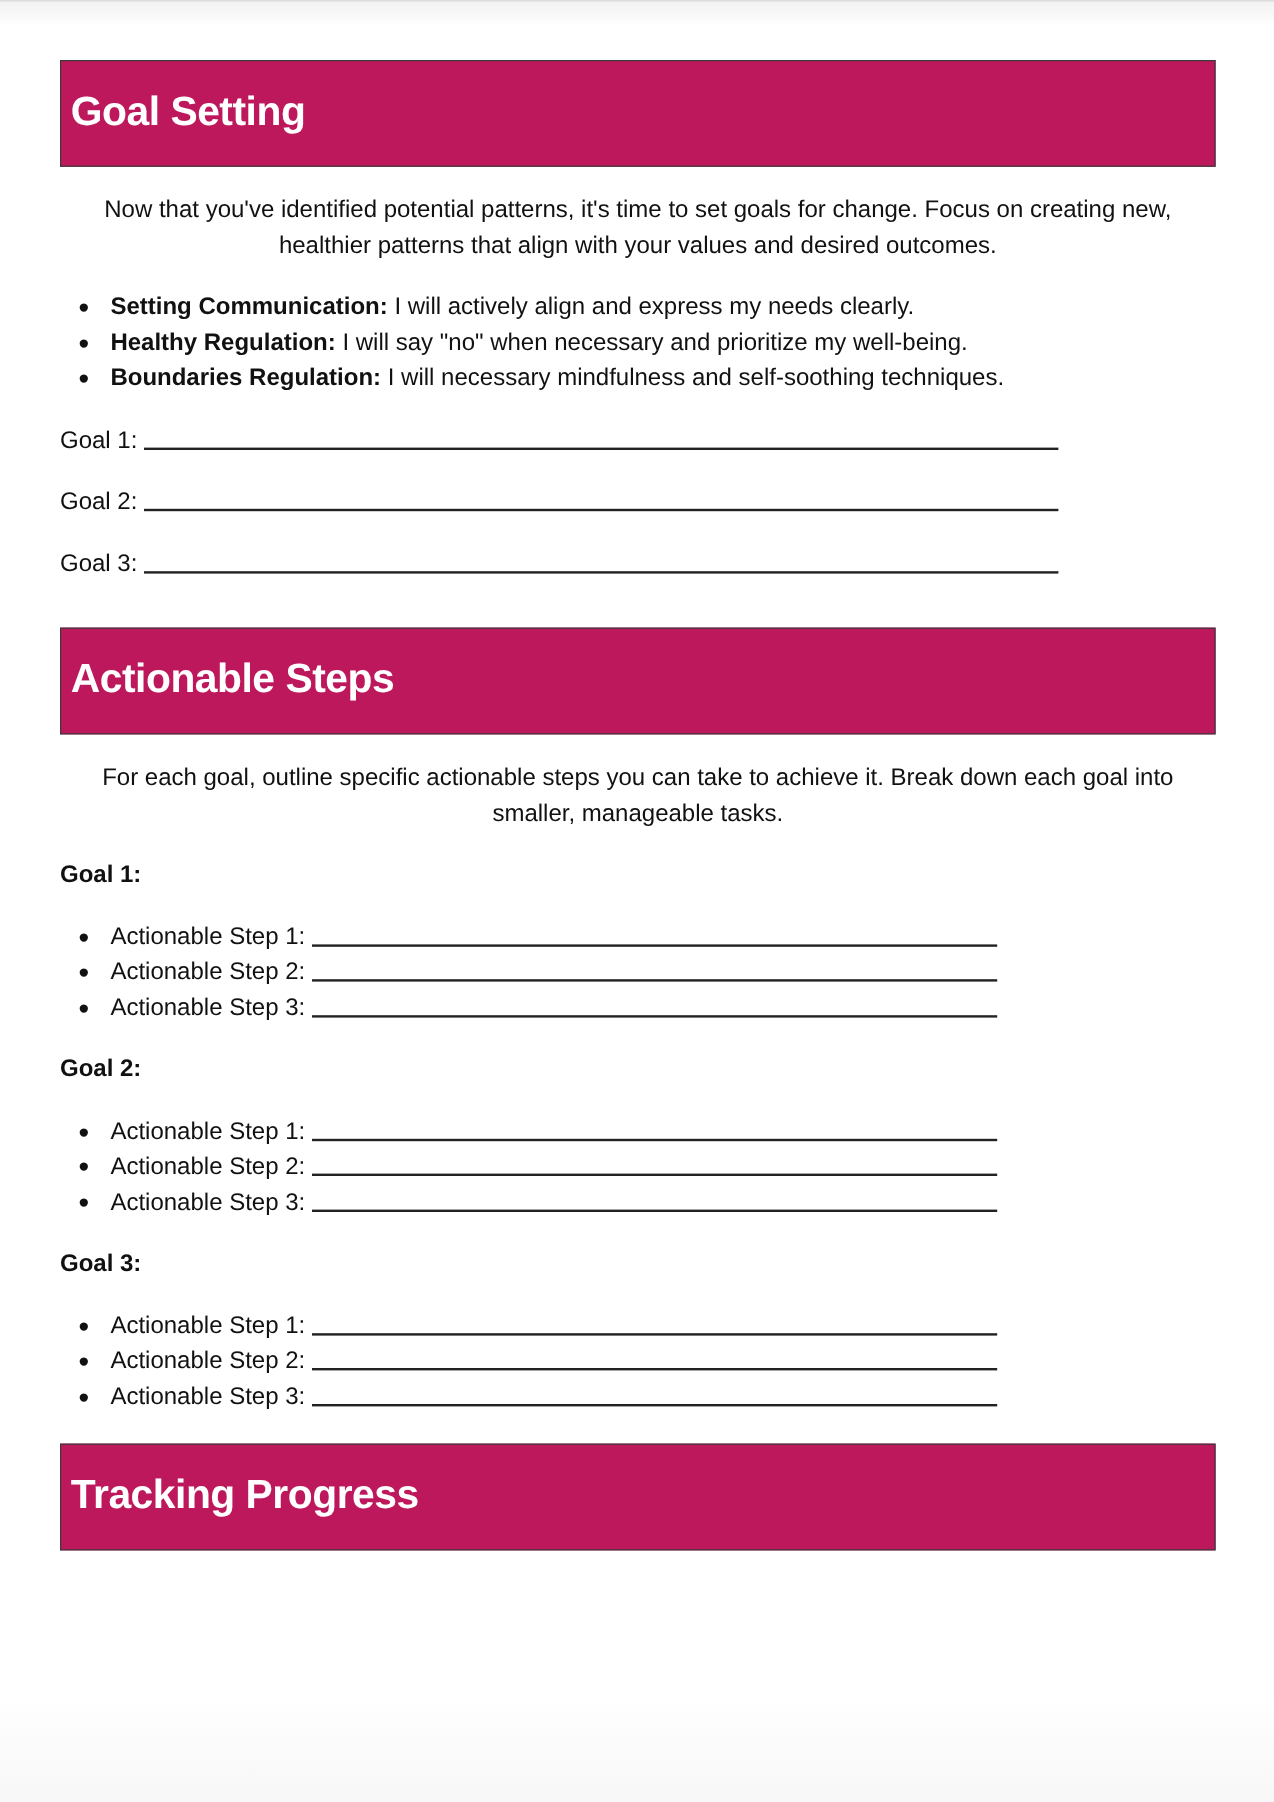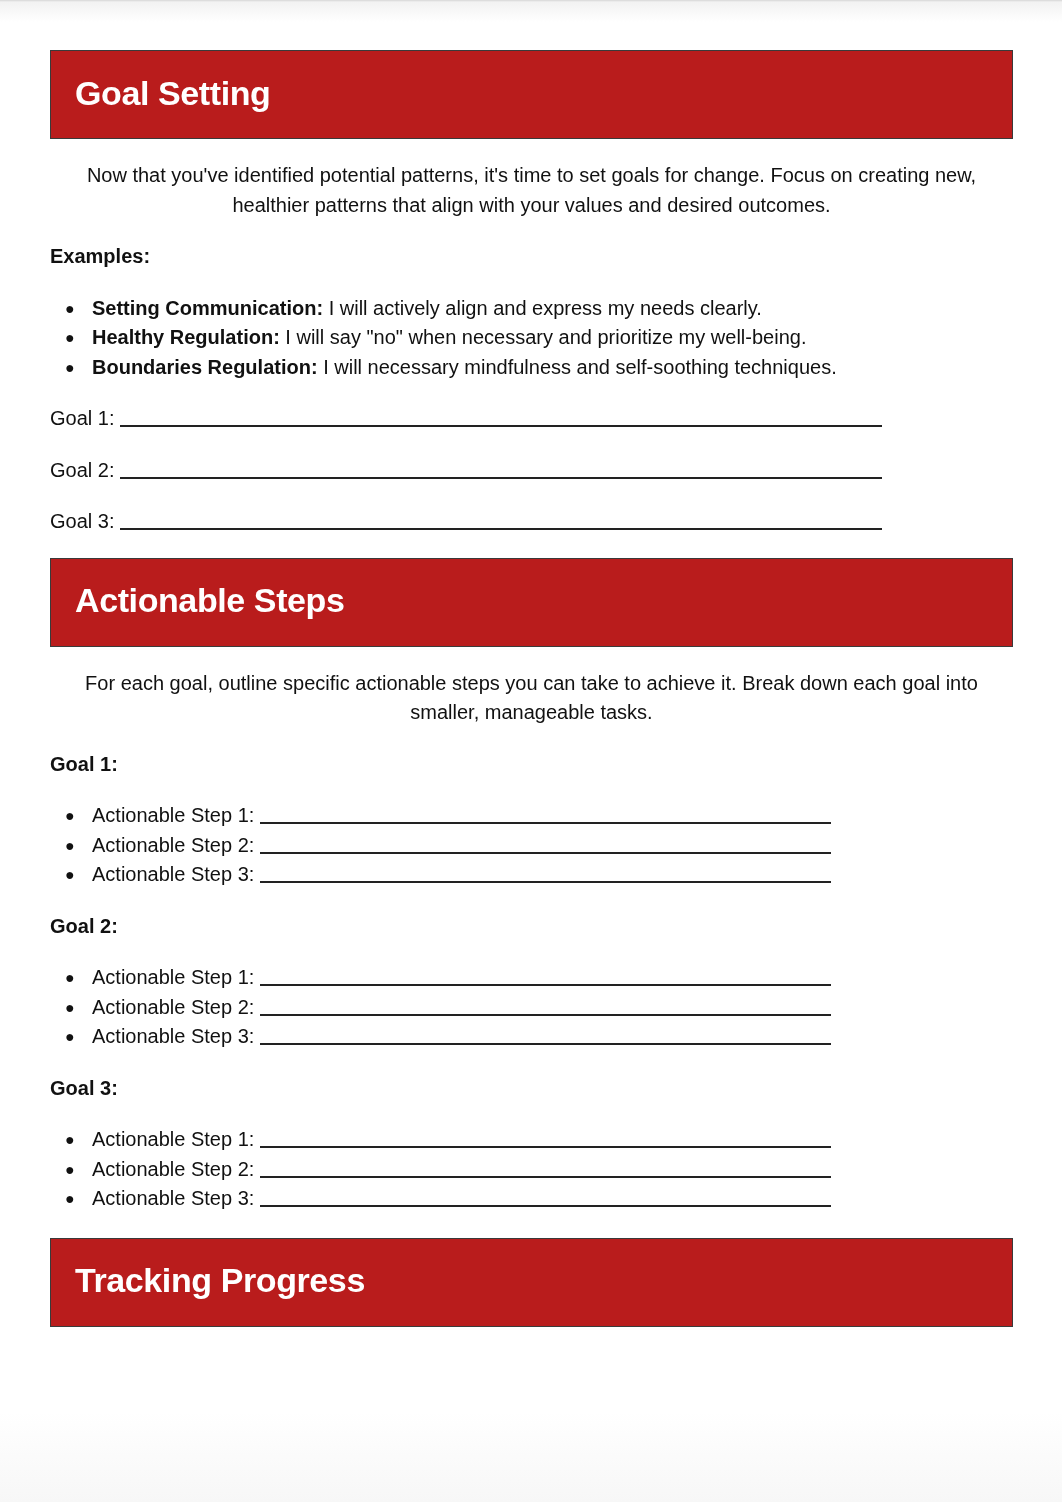--- a/index.html
+++ b/index.html
@@ -27,24 +27,24 @@
       height: 90px;
       background: linear-gradient(to bottom, #ffffff 0px, #f7f7f7 90px);
     }
     .page {
       position: absolute;
       left: 50px;
       top: 50px;
       width: 963px;
     }
     .section-header {
-      background: #b91c1c;
+      background: #be185d;
       height: 89px;
       box-sizing: border-box;
-      padding-left: 24px;
+      padding-left: 8px;
       display: flex;
       align-items: center;
       border: 1px solid #3a3a3a;
     }
     .section-header h2 {
       margin: 0;
       color: #ffffff;
       font-family: "Liberation Sans", sans-serif;
       font-weight: 700;
       font-size: 34px;
@@ -93,38 +93,37 @@
       display: inline-block;
       vertical-align: baseline;
       border-bottom: 2px solid #222222;
       height: 14px;
       margin-left: 6px;
       position: relative;
       top: 2px;
     }
     .blank.goal { width: 762px; }
     .blank.step { width: 571px; }
-    .sec2 { margin-top: 21px; }
+    .sec2 { margin-top: 38px; }
     .sec3 { margin-top: 24px; }
   </style>
 </head>
 <body>
 
 <div class="top-shade"></div>
 <div class="bottom-shade"></div>
 
 <div class="page">
 
   <div class="section-header">
     <h2>Goal Setting</h2>
   </div>
 
   <p class="para">Now that you've identified potential patterns, it's time to set goals for change. Focus on creating new, healthier patterns that align with your values and desired outcomes.</p>
 
-  <div class="label-bold">Examples:</div>
 
   <ul>
     <li>
       <span class="bullet">●</span><b>Setting Communication:</b><span> I will actively align and express my needs clearly.</span>
     </li>
     <li>
       <span class="bullet">●</span><b>Healthy Regulation:</b><span> I will say "no" when necessary and prioritize my well-being.</span>
     </li>
     <li>
       <span class="bullet">●</span><b>Boundaries Regulation:</b><span> I will necessary mindfulness and self-soothing techniques.</span>

